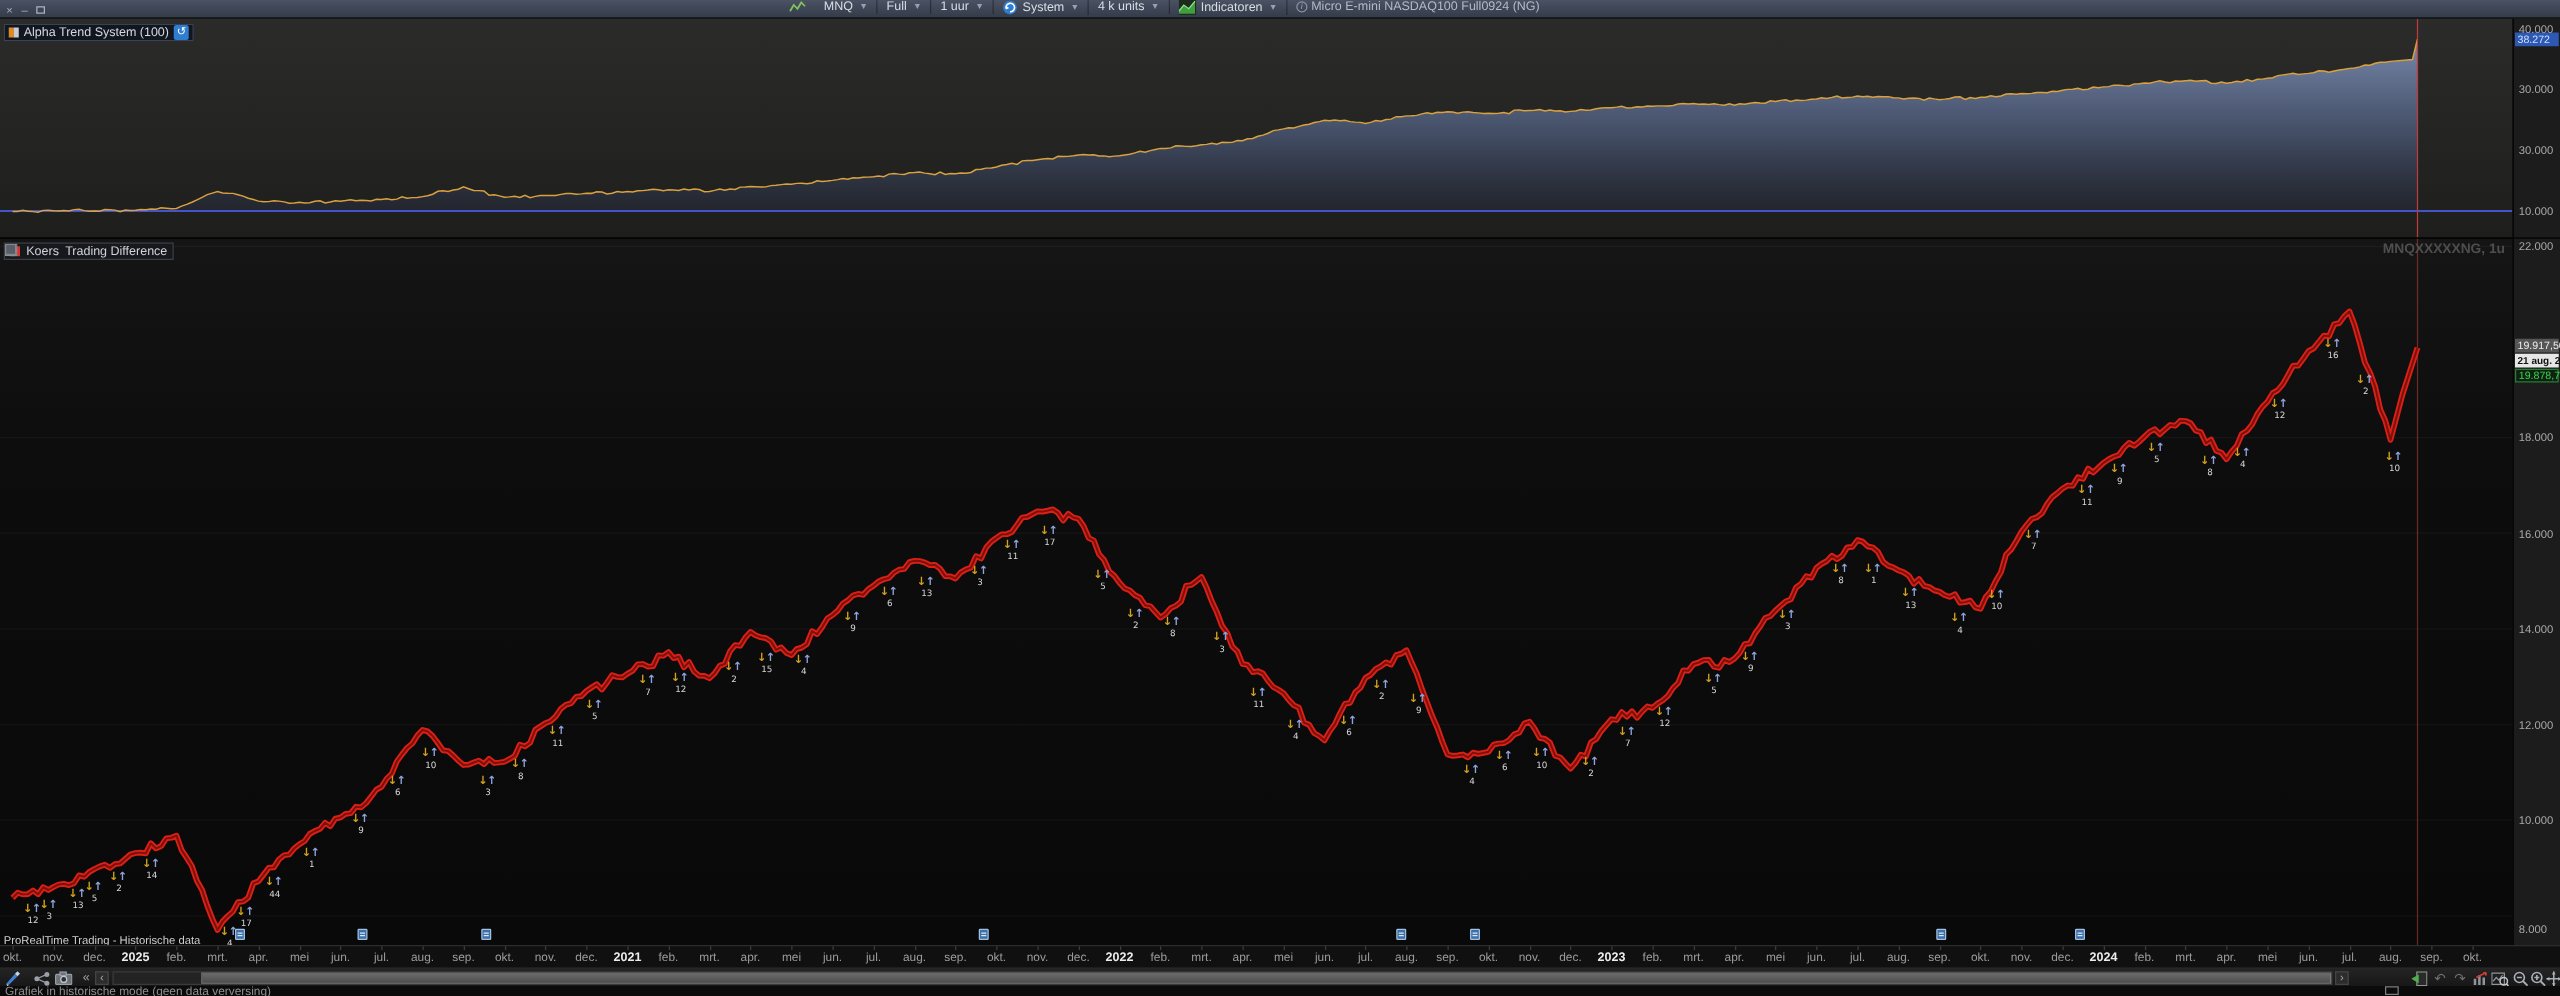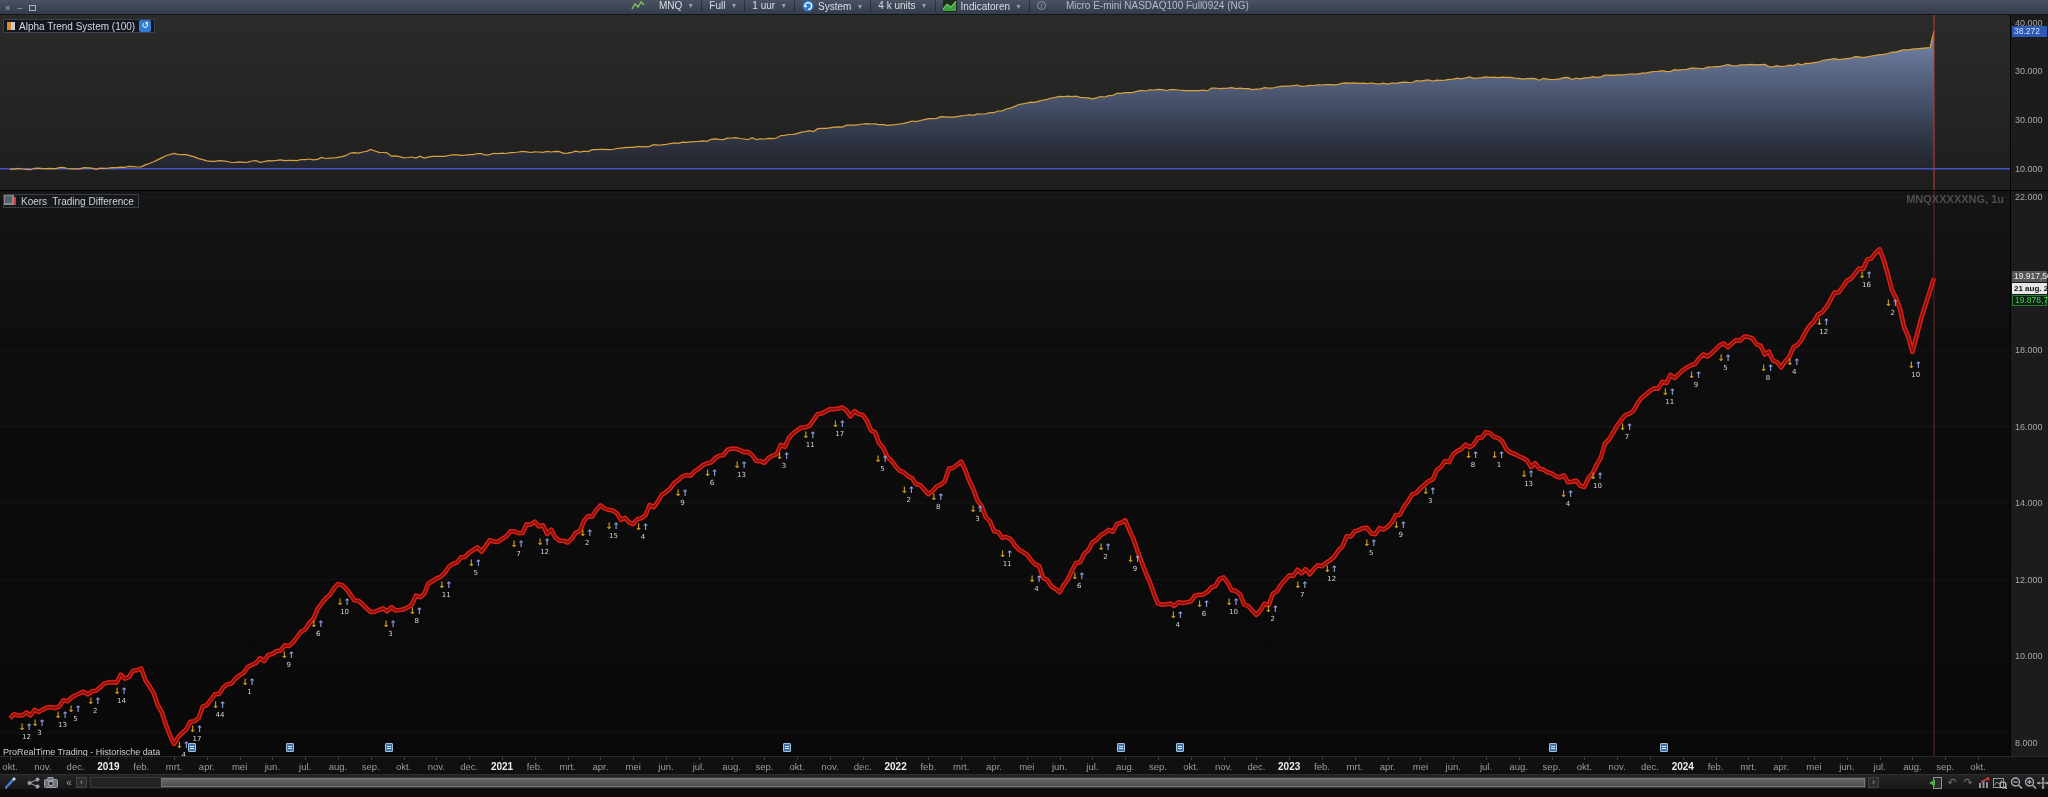--- a/index.html
+++ b/index.html
@@ -4,21 +4,21 @@
 <style>
 *{margin:0;padding:0;box-sizing:border-box}
 body{background:#000;font-family:"Liberation Sans","DejaVu Sans",sans-serif}
 #screen{position:relative;width:2048px;height:797px;overflow:hidden;background:#0c0c0c;color:#ccc}
 
 .titlebar{position:absolute;top:0;left:0;width:2048px;height:15px;background:linear-gradient(#4a5263,#343b49);border-bottom:1px solid #11141a;font-size:10px;color:#c9d0dc}
 .winctl{position:absolute;left:5px;top:0;height:15px;display:flex;align-items:center;gap:7px;color:#aab2c1;font-size:9px}
 .winctl .maxbox{display:inline-block;width:7px;height:6px;border:1px solid #aab2c1}
 .tb{position:absolute;left:624px;top:0;height:15px;display:flex;align-items:flex-start;font-size:10px}
 .tb .btn{display:flex;align-items:center;gap:4px;padding:0 7px;border-right:1px solid rgba(0,0,0,.35);color:#d8dde6;cursor:default}
-.tb .plain{display:flex;align-items:center;gap:20px;padding:0 7px;color:#b3bac7}
+.tb .plain{display:flex;align-items:center;gap:3px;padding:0 7px;color:#b3bac7}
 .caret{font-size:7px;color:#95a0b2;margin-left:1px}
 .info-ic{display:inline-flex;width:9px;height:9px;border:1px solid #8a93a3;border-radius:50%;color:#9aa3b3;font-size:7px;line-height:8px;justify-content:center;font-style:italic}
 
 .toppanel{position:absolute;top:15px;left:0;width:2048px;height:175px;background:linear-gradient(#2b2b2a,#1e1e1d)}
 .mainpanel{position:absolute;top:190px;left:0;width:2048px;height:566px;background:linear-gradient(#151515 0%,#0d0d0d 30%,#090909 100%);border-top:1px solid #000}
 .toppanel svg,.mainpanel svg{position:absolute;left:0;top:0}
 .axis{position:absolute;right:0;top:0;width:38px;height:100%;background:#1c1c1c;border-left:1px solid #000;font-size:9px;color:#a8a8a8}
 .axlab{position:absolute;left:4px;white-space:nowrap}
 .tag{position:absolute;left:1px;right:1px;font-size:8.5px;text-align:left;padding:0 2px;line-height:11px;height:11px;white-space:nowrap}
 .tag.blue{background:#2d59b4;color:#cfdfff}
@@ -495,21 +495,21 @@
   </div>
 
   <div class="timeline" id="timeline">
       <div class="tl-tick" style="left: 10px;"></div>
       <span class="tl-lab" style="left: 10px;">okt.</span>
       <div class="tl-tick" style="left: 42.8px;"></div>
       <span class="tl-lab" style="left: 42.8px;">nov.</span>
       <div class="tl-tick" style="left: 75.6px;"></div>
       <span class="tl-lab" style="left: 75.6px;">dec.</span>
       <div class="tl-tick" style="left: 108.4px;"></div>
-      <span class="tl-lab year" style="left: 108.4px;">2019</span>
+      <span class="tl-lab year" style="left: 108.4px;">2025</span>
       <div class="tl-tick" style="left: 141.2px;"></div>
       <span class="tl-lab" style="left: 141.2px;">feb.</span>
       <div class="tl-tick" style="left: 174px;"></div>
       <span class="tl-lab" style="left: 174px;">mrt.</span>
       <div class="tl-tick" style="left: 206.8px;"></div>
       <span class="tl-lab" style="left: 206.8px;">apr.</span>
       <div class="tl-tick" style="left: 239.6px;"></div>
       <span class="tl-lab" style="left: 239.6px;">mei</span>
       <div class="tl-tick" style="left: 272.4px;"></div>
       <span class="tl-lab" style="left: 272.4px;">jun.</span>
@@ -687,13 +687,17 @@
         </svg>
       </span>
     <span class="ic" style="left:2036px">
       <svg width="12" height="12">
           <path d="M6 0 V12 M0 6 H12" stroke="#aab0b8" stroke-width="1.2"></path>
           <path d="M6 0 L4.5 2.5 H7.5 Z M6 12 L4.5 9.5 H7.5 Z M0 6 L2.5 4.5 V7.5 Z M12 6 L9.5 4.5 V7.5 Z" fill="#aab0b8"></path>
         </svg>
       </span>
   </div>
 
+  <div class="statusbar">
+    <span class="msg">Grafiek in historische mode (geen data verversing)</span>
+    <span class="win-ic"></span>
+  </div>
 </div>
 
 </body></html>

